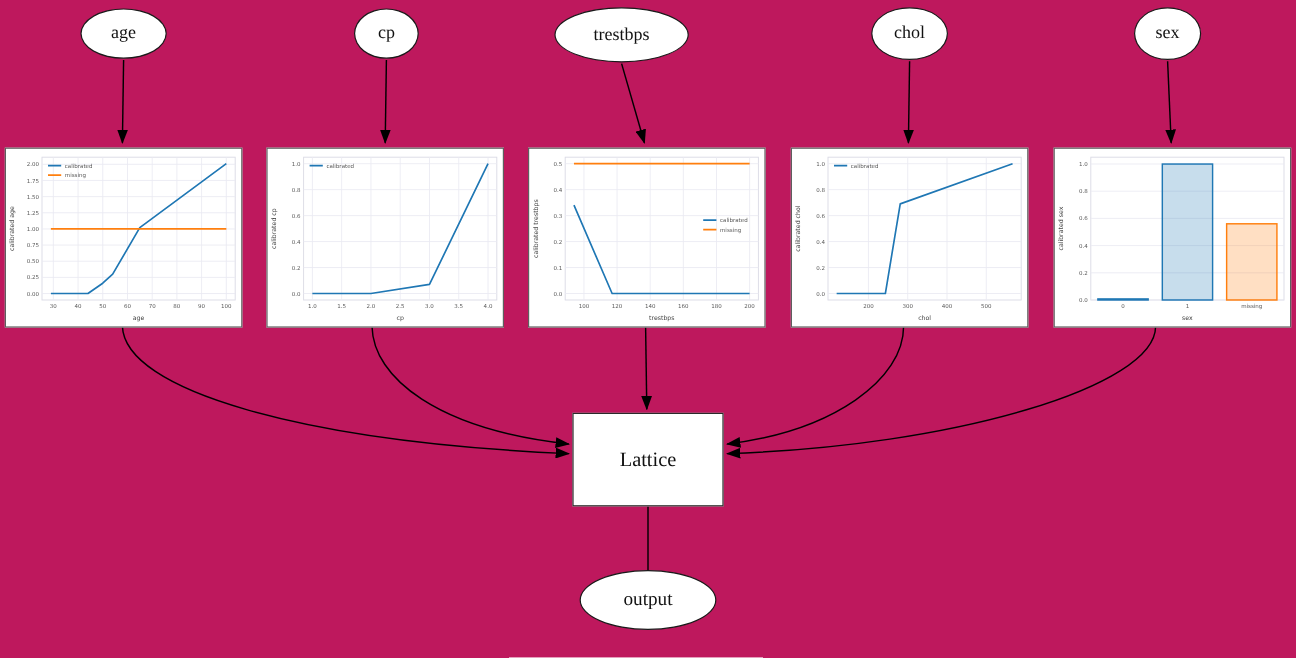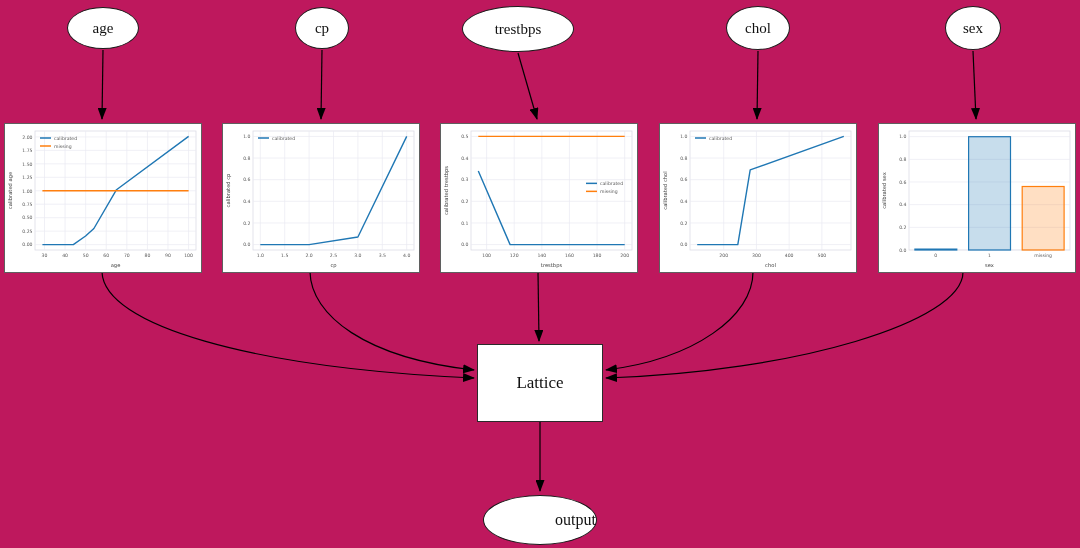--- a/index.html
+++ b/index.html
@@ -231,17 +231,17 @@
         <text x="27.5" y="14.4" text-anchor="end" style="font-family:DejaVu Sans,sans-serif;font-size:4.6px;fill:#595959">1.0</text>
         <text x="110.5" y="143" text-anchor="middle" style="font-family:DejaVu Sans,sans-serif;font-size:5.2px;fill:#444444">sex</text>
         <text x="7" y="66.5" text-anchor="middle" transform="rotate(-90 7 66.5)" style="font-family:DejaVu Sans,sans-serif;font-size:5.2px;fill:#444444">calibrated sex</text>
       </svg>
   </div>
 
   <div class="node-box" style="left:477px;top:344px;width:126px;height:78px;font-family:Liberation Serif, serif;">
     <span>Lattice</span>
   </div>
 
-  <div class="node-ellipse" style="left:483px;top:495px;width:114px;height:50px;font-size:16px;justify-content:flex-end;">
+  <div class="node-ellipse" style="left:483px;top:475px;width:114px;height:50px;font-size:16px;">
     <span>output</span>
   </div>
 
 </div>
 
 </body></html>

